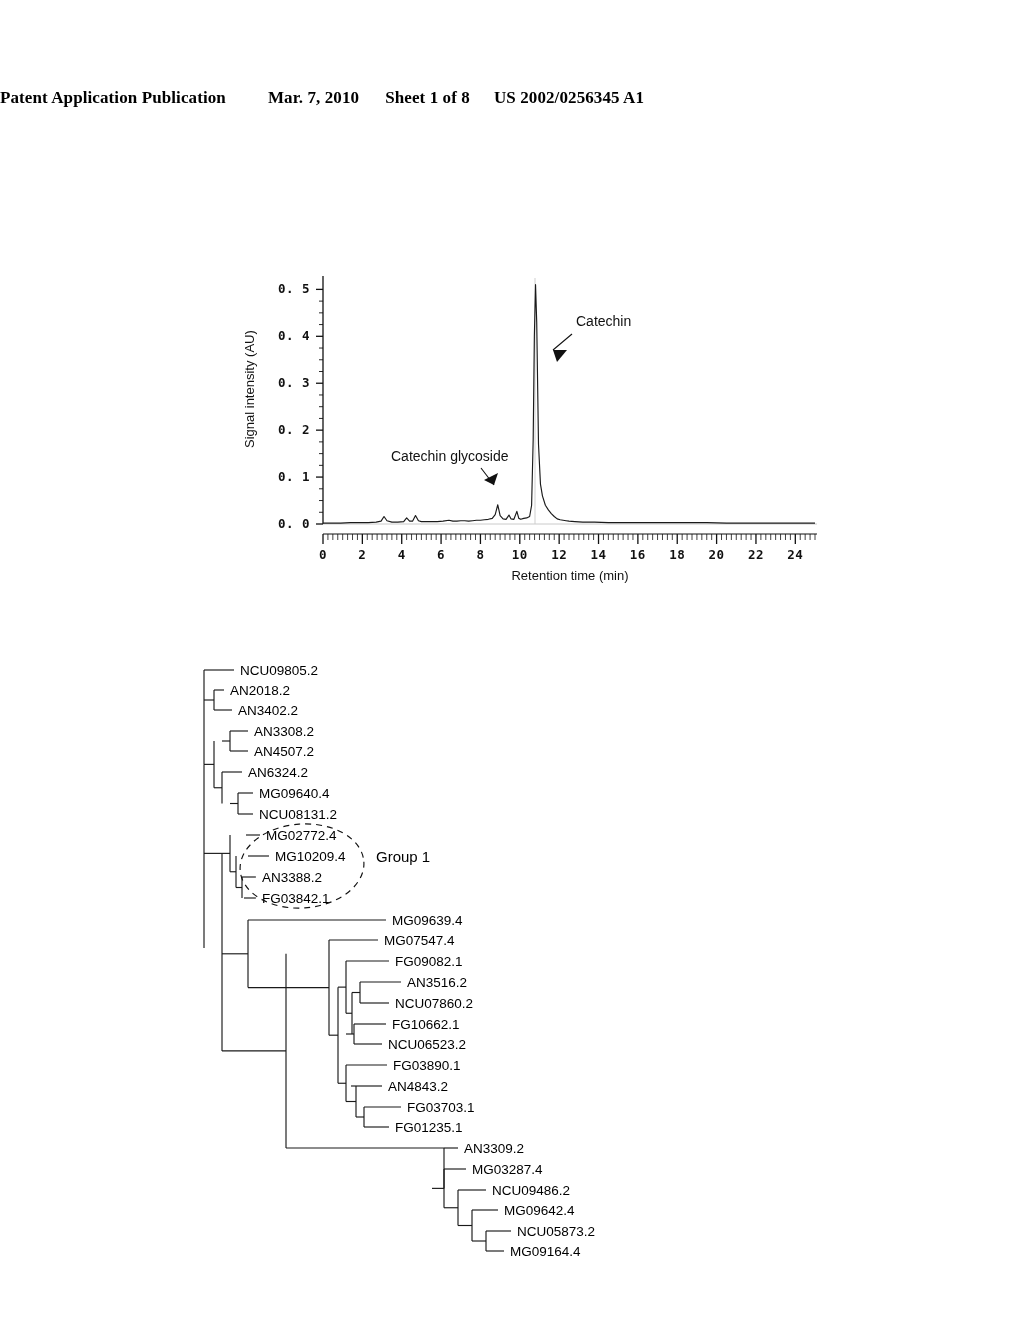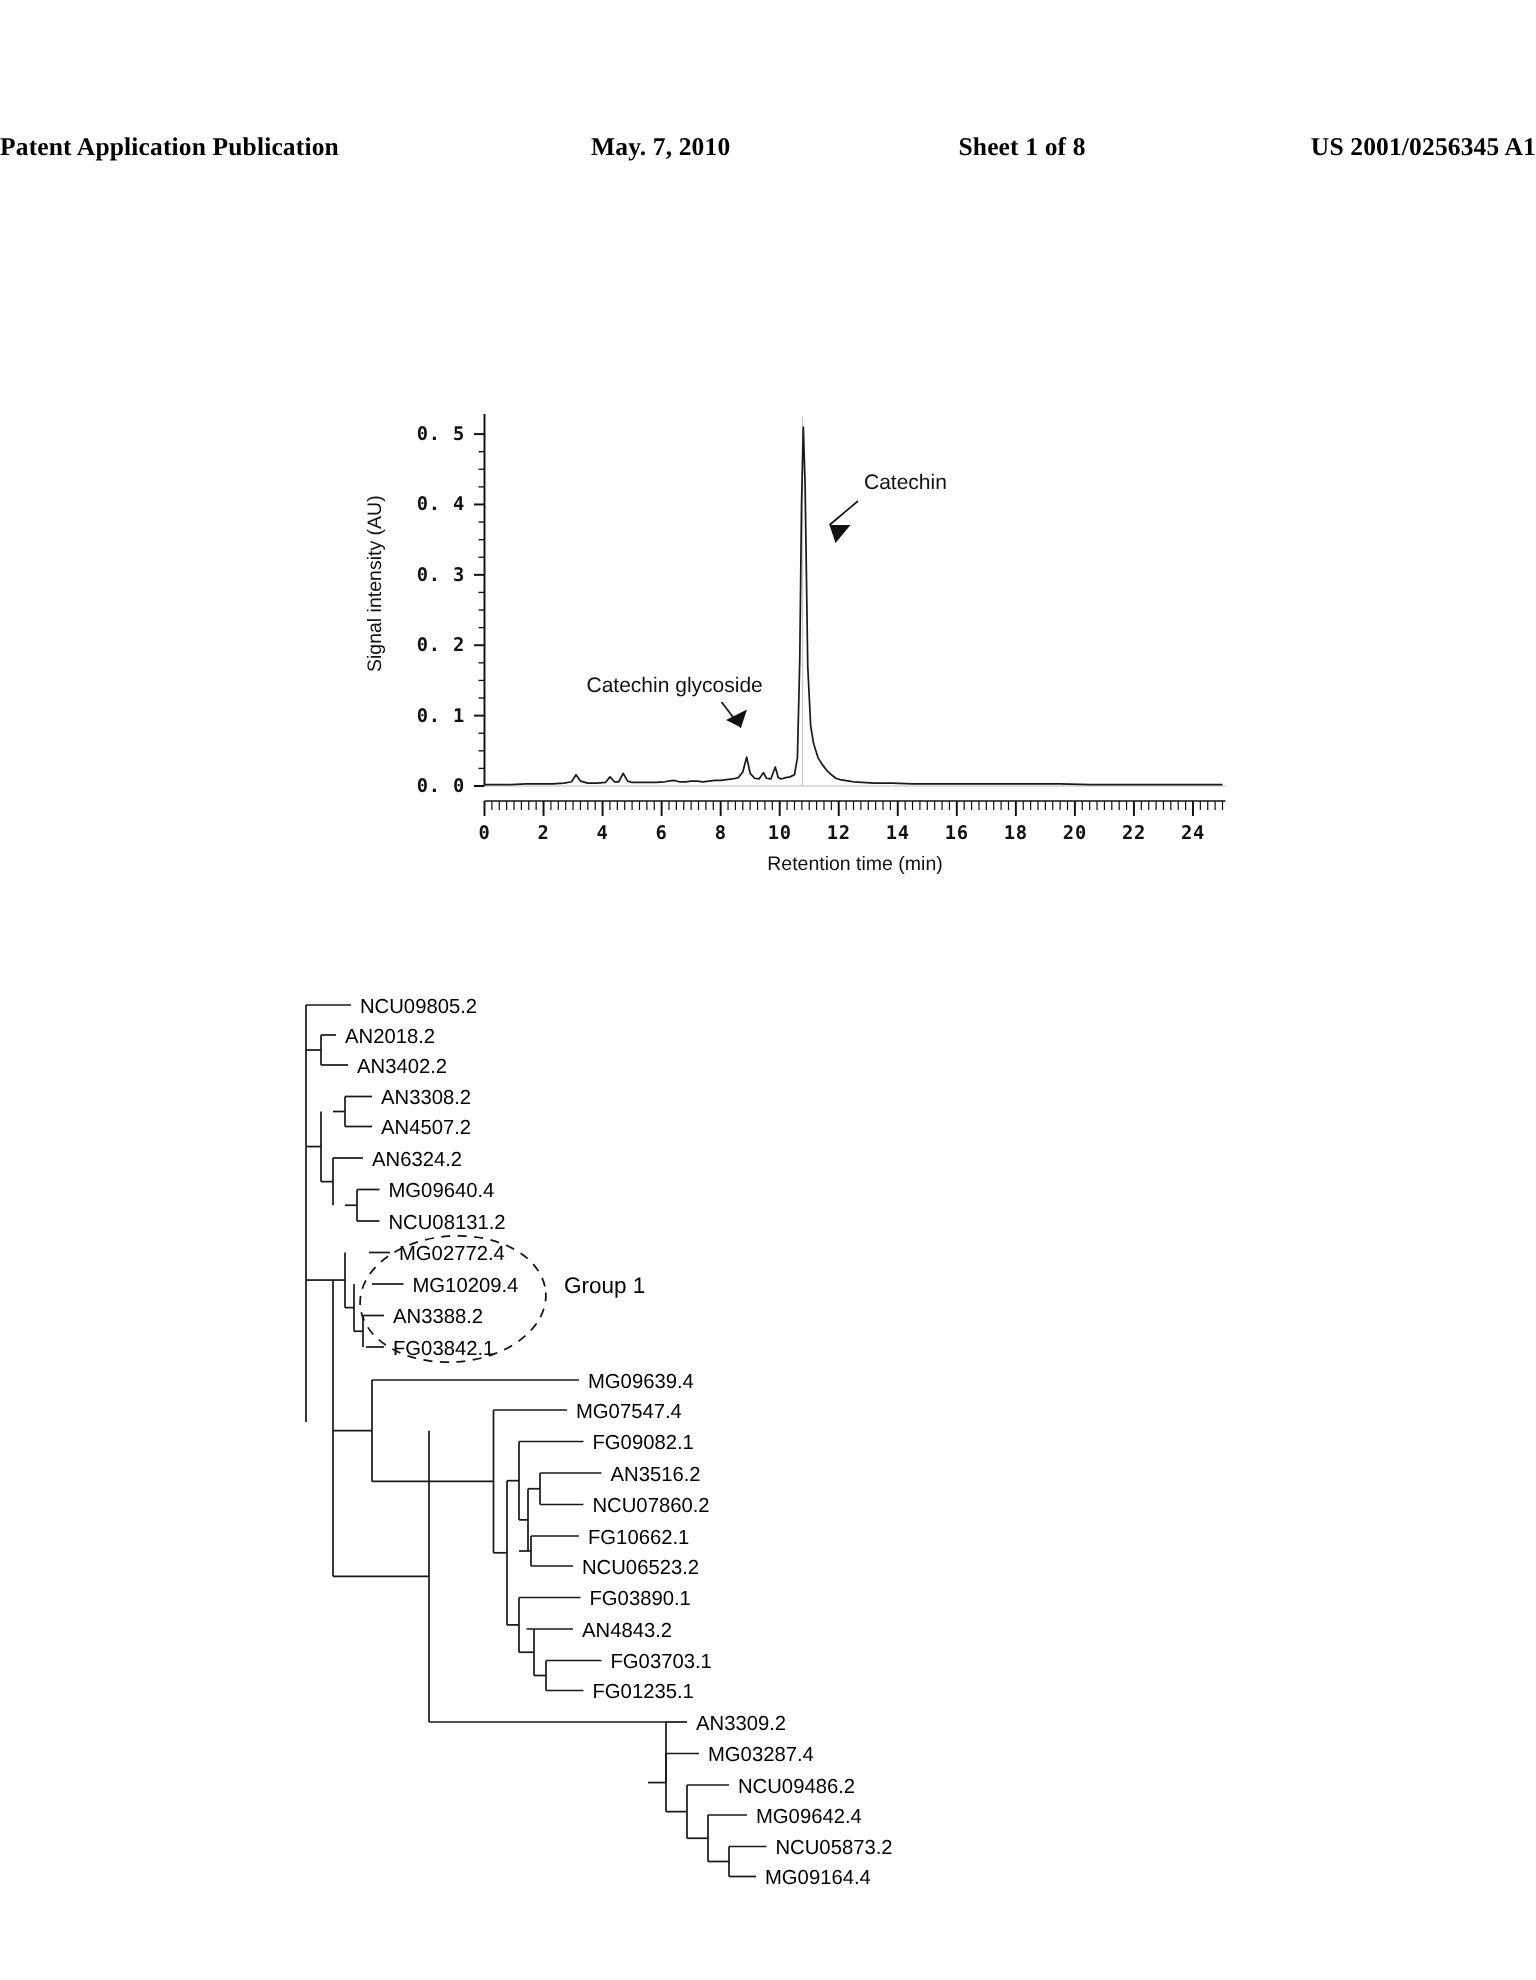--- a/index.html
+++ b/index.html
@@ -5,21 +5,21 @@
   html,body{margin:0;padding:0;background:#ffffff;}
   body{
     width:1024px;height:1320px;position:relative;overflow:hidden;
     font-family:"Liberation Serif", serif;color:#000;
   }
   .page{position:absolute;inset:0;background:#fff;}
 
   
   .hdr{
     position:absolute;left:0;right:0;top:88px;height:24px;
-    display:flex;justify-content:space-between;align-items:baseline;
+    display:flex;justify-content:flex-start;align-items:baseline;
     font-family:"Liberation Serif", serif;font-weight:bold;font-size:17px;
     letter-spacing:.1px;white-space:nowrap;
   }
   .hdr span{display:inline-block;}
   .hdr .h1{margin-right:42px;}
   .hdr .h2{margin-right:26px;}
   .hdr .h3{margin-right:24px;}
 
   
   .figtitle{
@@ -44,23 +44,23 @@
   .leaf{font-family:"Liberation Sans", sans-serif;font-size:13.5px;fill:#000;}
   .grplbl{font-family:"Liberation Sans", sans-serif;font-size:15px;fill:#000;}
 </style>
 </head>
 <body>
 
 <div class="page">
 
   <div class="hdr">
     <span class="h1">Patent Application Publication</span>
-    <span class="h2">May. 7, 2010</span>
+    <span class="h2">Mar. 7, 2010</span>
     <span class="h3">Sheet 1 of 8</span>
-    <span class="h4">US 2001/0256345 A1</span>
+    <span class="h4">US 2002/0256345 A1</span>
   </div>
 
 
   <div id="fig1">
     <svg width="600" height="330" viewBox="0 0 600 330">
 
       <g>
         <line x1="95" y1="18" x2="95" y2="266" stroke="#111" stroke-width="1.3"></line>
         <g id="y-major" stroke="#111" stroke-width="1.3">
             <line x1="88" y1="266" x2="95" y2="266"></line>

